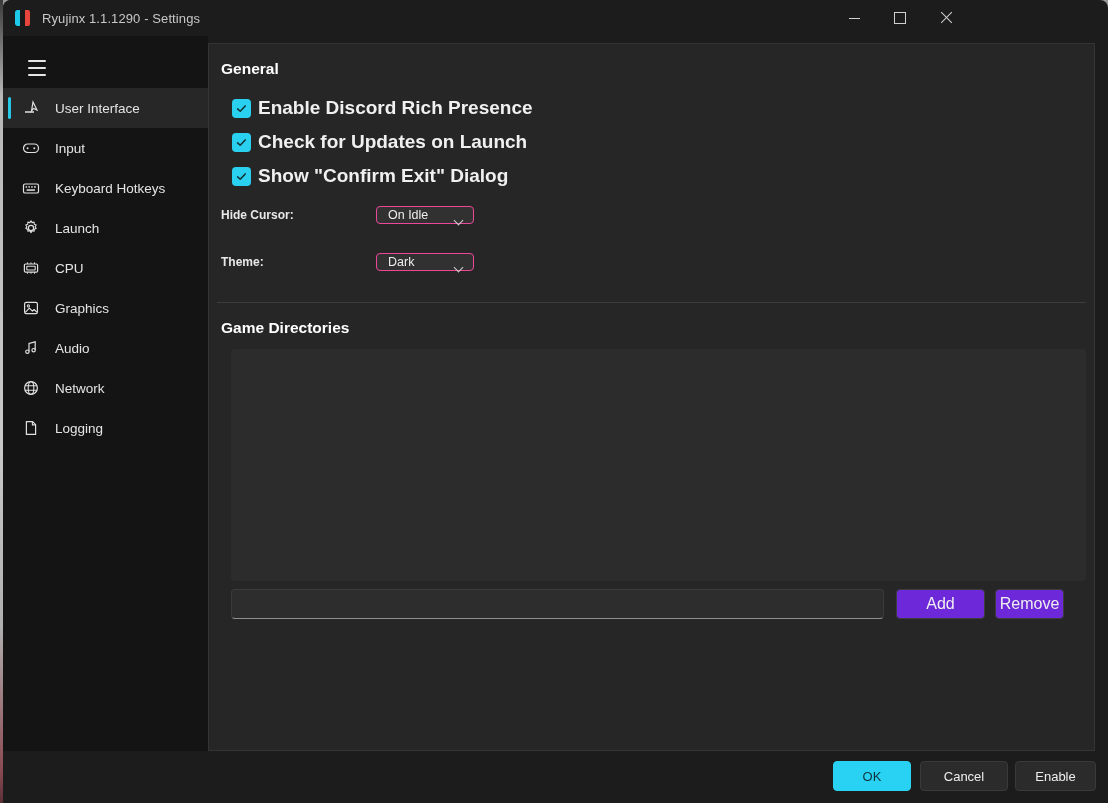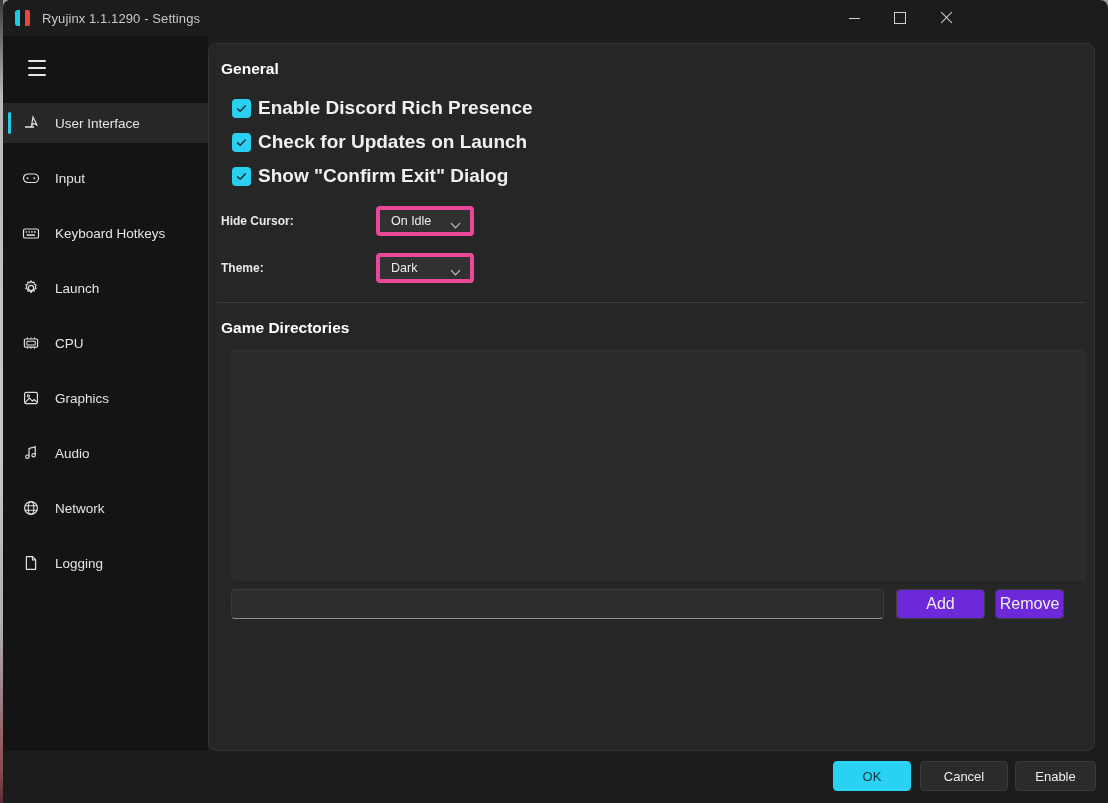--- a/index.html
+++ b/index.html
@@ -99,21 +99,20 @@
     display: block; width: 18px; height: 1.6px;
     background: #e6e6e6; margin: 2.6px 0; border-radius: 1px;
   }
   .nav { position: absolute; left: 0; top: 52px; width: 205px; }
   .nav-item {
     position: relative;
     height: 40px;
     display: flex; align-items: center;
     color: #e4e4e4;
     font-size: 13.5px;
-    margin-top: 15px;
   }
   .nav-item .nav-icon {
     width: 22px; height: 22px;
     margin-left: 17px;
     display: flex; align-items: center; justify-content: center;
     color: #e0e0e0;
   }
   .nav-item .nav-label { margin-left: 13px; }
   .nav-item.active { background: #272727; }
   .nav-item.active:before {
@@ -125,21 +124,21 @@
     border-radius: 2px;
   }
 
   
   .content {
     position: absolute;
     left: 205px; top: 43px;
     width: 887px; height: 708px;
     background: #262626;
     border: 1px solid #343434;
-    border-radius: 8px;
+    border-radius: 0;
     box-sizing: border-box;
   }
   .section-title {
     position: absolute;
     color: #ffffff;
     font-size: 15.5px;
     font-weight: bold;
   }
   #general-title { left: 12px; top: 16px; }
   #dirs-title { left: 12px; top: 275px; }
@@ -167,23 +166,23 @@
 
   .fieldrow { position: absolute; left: 12px; display: flex; align-items: center; }
   .fieldrow .flabel {
     width: 155px;
     color: #e8e8e8;
     font-size: 12px;
     font-weight: bold;
   }
   .dropdown {
     position: relative;
-    width: 98px; height: 30px;
+    width: 98px; height: 18px;
     background: #313131;
-    border: 4px solid #ec4899;
+    border: 1px solid #ec4899;
     border-radius: 4px;
     box-sizing: border-box;
     display: flex; align-items: center;
     color: #ededed;
     font-size: 12.5px;
   }
   .dropdown .dval { margin-left: 11px; }
   .dropdown .chev {
     position: absolute; right: 9px; top: 10px;
     width: 9px; height: 9px;

